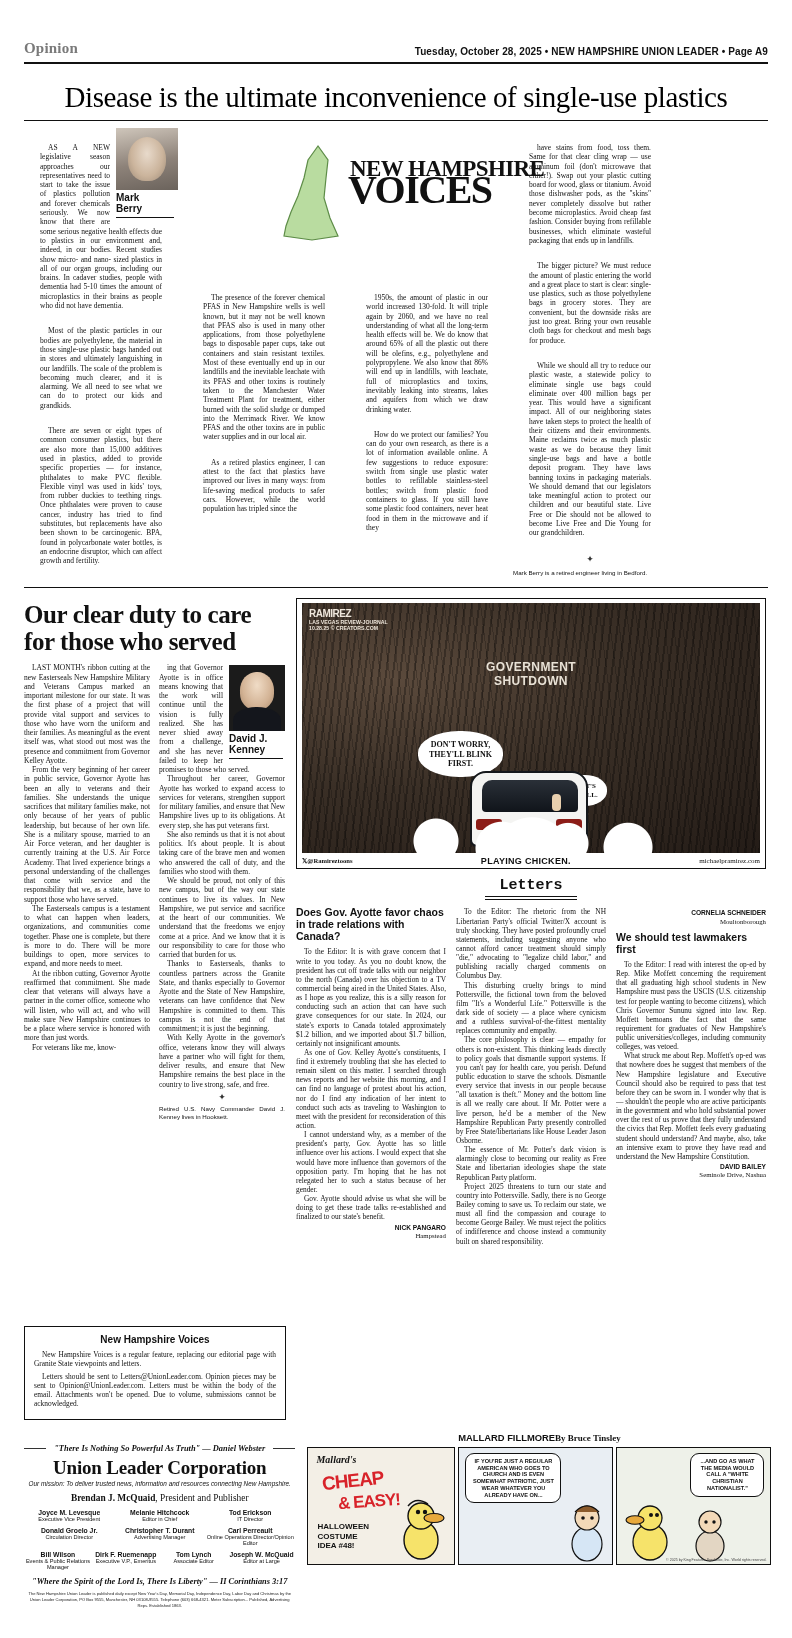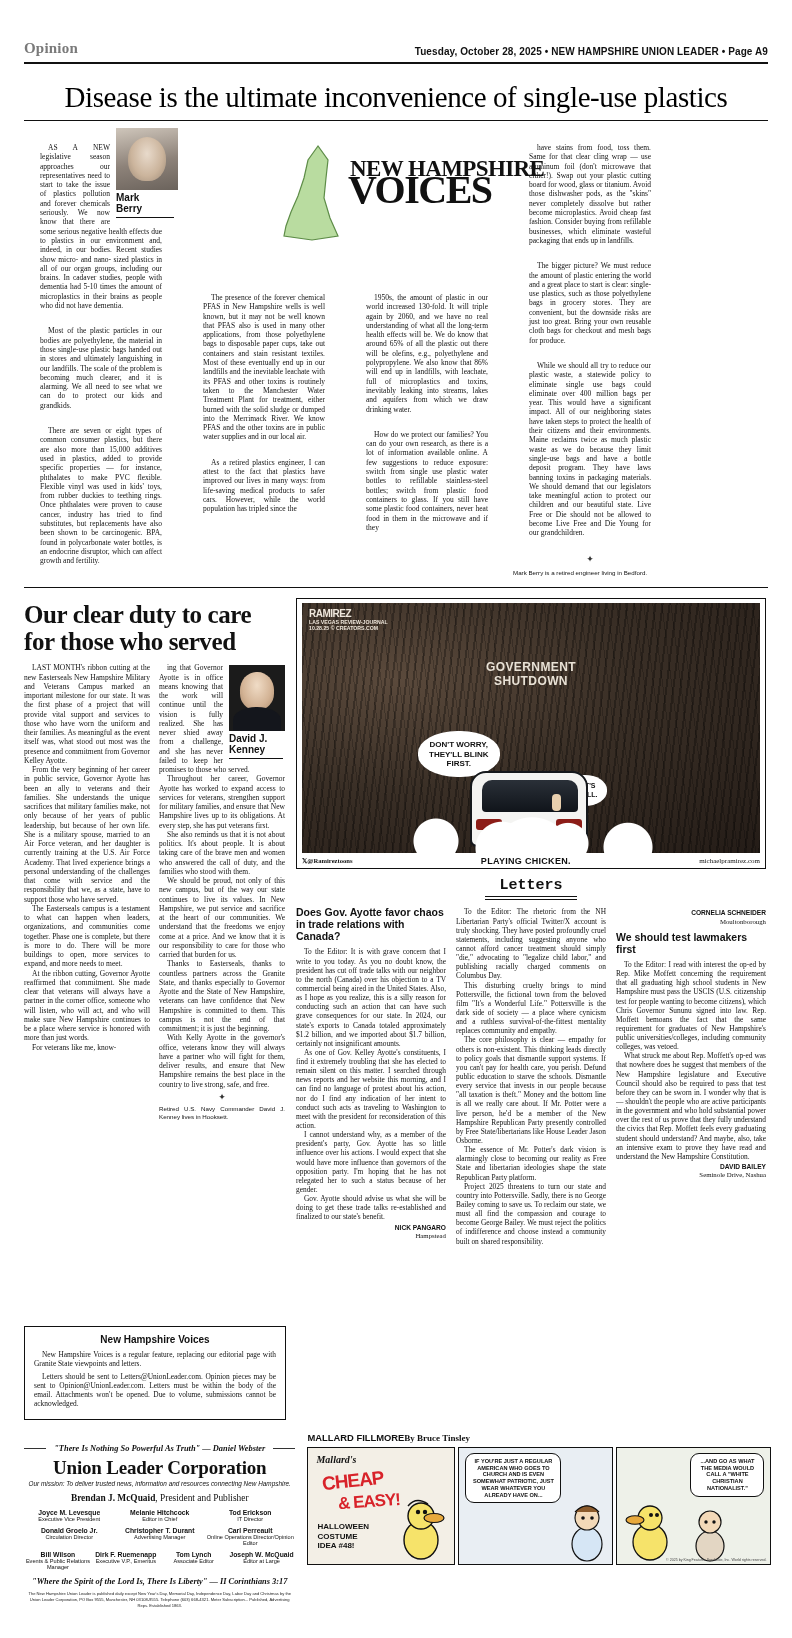--- a/index.html
+++ b/index.html
@@ -77,21 +77,21 @@
     background:
       repeating-linear-gradient(97deg, rgba(0,0,0,.30) 0 2px, rgba(255,255,255,0) 2px 7px),
       repeating-linear-gradient(83deg, rgba(0,0,0,.22) 0 1px, rgba(255,255,255,0) 1px 9px),
       radial-gradient(ellipse at 20% 30%, #5b4a3c 0%, #3a2f26 45%, #241c17 100%),
       #2e251e;
   }
   .cart-sig { position:absolute; left:7px; top:5px; font-family:"Liberation Sans", sans-serif; font-weight:bold; font-size:5.2px; color:#efe7dc; line-height:1.15; }
   .cart-sig .big { font-size:10px; letter-spacing:-.5px; display:block; }
   .cart-title { position:absolute; left:50%; transform:translateX(-50%); top:58px; text-align:center;
      font-family:"Liberation Sans", sans-serif; font-weight:bold; font-size:12px; color:#e9e2d6; line-height:1.1; letter-spacing:.4px; }
-  .bubble { position:absolute; background:#fff; color:#111; font-family:Liberation Sans, sans-serif; font-weight:bold;
+  .bubble { position:absolute; background:#fff; color:#111; font-family:Liberation Serif, serif; font-weight:bold;
      border-radius:48%; padding:9px 11px; font-size:8px; line-height:1.15; text-align:center; }
   .bubble-left { left:116px; top:128px; }
   .bubble-right { left:258px; top:172px; font-size:7px; padding:7px 9px; }
   .car { position:absolute; left:168px; top:168px; width:118px; height:76px; background:#f4f4f2; border-radius:16px 16px 7px 7px; border:2px solid #15181c; }
   .car-glass { position:absolute; left:10px; top:7px; width:96px; height:32px; background:linear-gradient(180deg,#2a3038,#10141a); border-radius:10px 10px 4px 4px; }
   .car-hand { position:absolute; left:70px; top:14px; width:9px; height:17px; background:#e8cfae; border-radius:4px; }
   .car-light-l { position:absolute; left:4px; top:46px; width:26px; height:11px; background:#8c1d18; border-radius:3px; }
   .car-light-r { position:absolute; right:4px; top:46px; width:26px; height:11px; background:#8c1d18; border-radius:3px; }
   .car-plate { position:absolute; left:38px; top:58px; width:44px; height:11px; background:#efeee9; border:1.5px solid #15181c; border-radius:2px;
     font-family:"Liberation Sans", sans-serif; font-weight:bold; font-size:7px; text-align:center; line-height:10px; color:#111; }
@@ -132,21 +132,21 @@
   .mh-pub { font-family:"Liberation Serif", serif; font-size:9.4px; margin-bottom:6px; }
   .mh-pub b { font-weight:bold; }
   .mh-grid { display:grid; grid-template-columns:repeat(3,1fr); row-gap:5px; }
   .mh-grid4 { display:grid; grid-template-columns:repeat(4,1fr); row-gap:5px; margin-top:5px; }
   .mh-name { font-family:"Liberation Sans", sans-serif; font-weight:bold; font-size:6.8px; }
   .mh-title { font-family:"Liberation Sans", sans-serif; font-size:5.6px; }
   .mh-fine { font-family:"Liberation Sans", sans-serif; font-size:4.1px; line-height:1.45; margin-top:5px; color:#222; }
 
   
   .comic-wrap { width:470px; }
-  .comic-head { display:flex; justify-content:flex-start; align-items:baseline; }
+  .comic-head { display:flex; justify-content:center; align-items:baseline; }
   .comic-title { font-family:"Liberation Sans", sans-serif; font-weight:bold; font-size:9.4px; }
   .comic-by { font-family:"Liberation Serif", serif; font-weight:bold; font-size:9px; }
   .comic-strip { display:flex; gap:3px; margin-top:4px; }
   .panel { border:1px solid #111; position:relative; overflow:hidden; background:#fff; }
   .p1 { width:148px; height:118px; background:#f3efe6; }
   .p2 { width:155px; height:118px; background:#e9eef3; }
   .p3 { width:155px; height:118px; background:#eef1e9; }
   .mallard-logo { position:absolute; left:8px; top:6px; font-family:"Liberation Serif", serif; font-weight:bold; font-size:10px; font-style:italic; color:#111; }
   .cheap { position:absolute; left:14px; top:22px; font-family:"Liberation Sans", sans-serif; font-weight:bold; font-size:19px; color:#d8232a; transform:rotate(-6deg); letter-spacing:-1px; }
   .easy { position:absolute; left:30px; top:44px; font-family:"Liberation Sans", sans-serif; font-weight:bold; font-size:17px; color:#d8232a; transform:rotate(-4deg); letter-spacing:-1px; }

